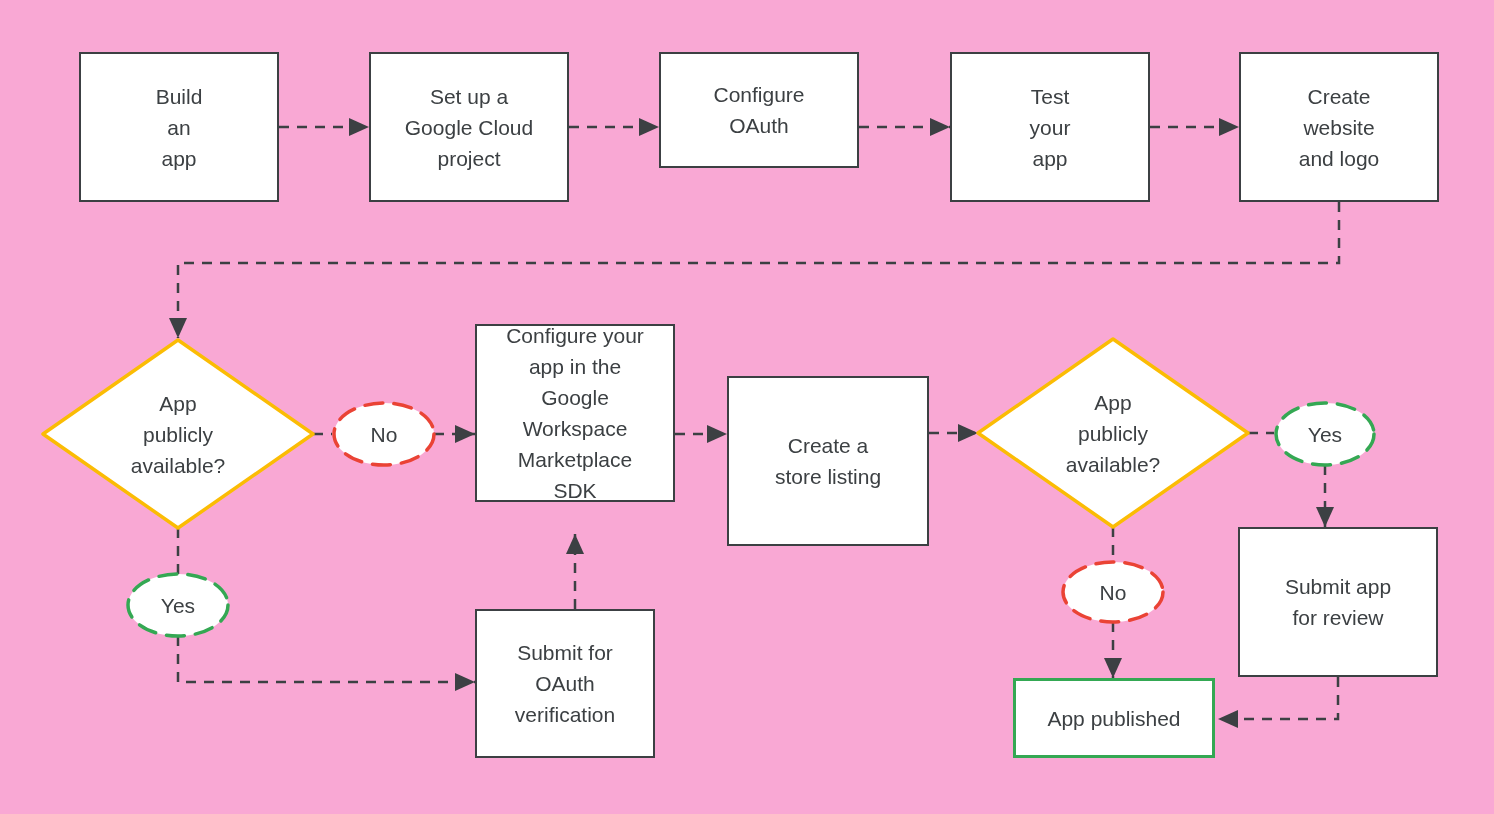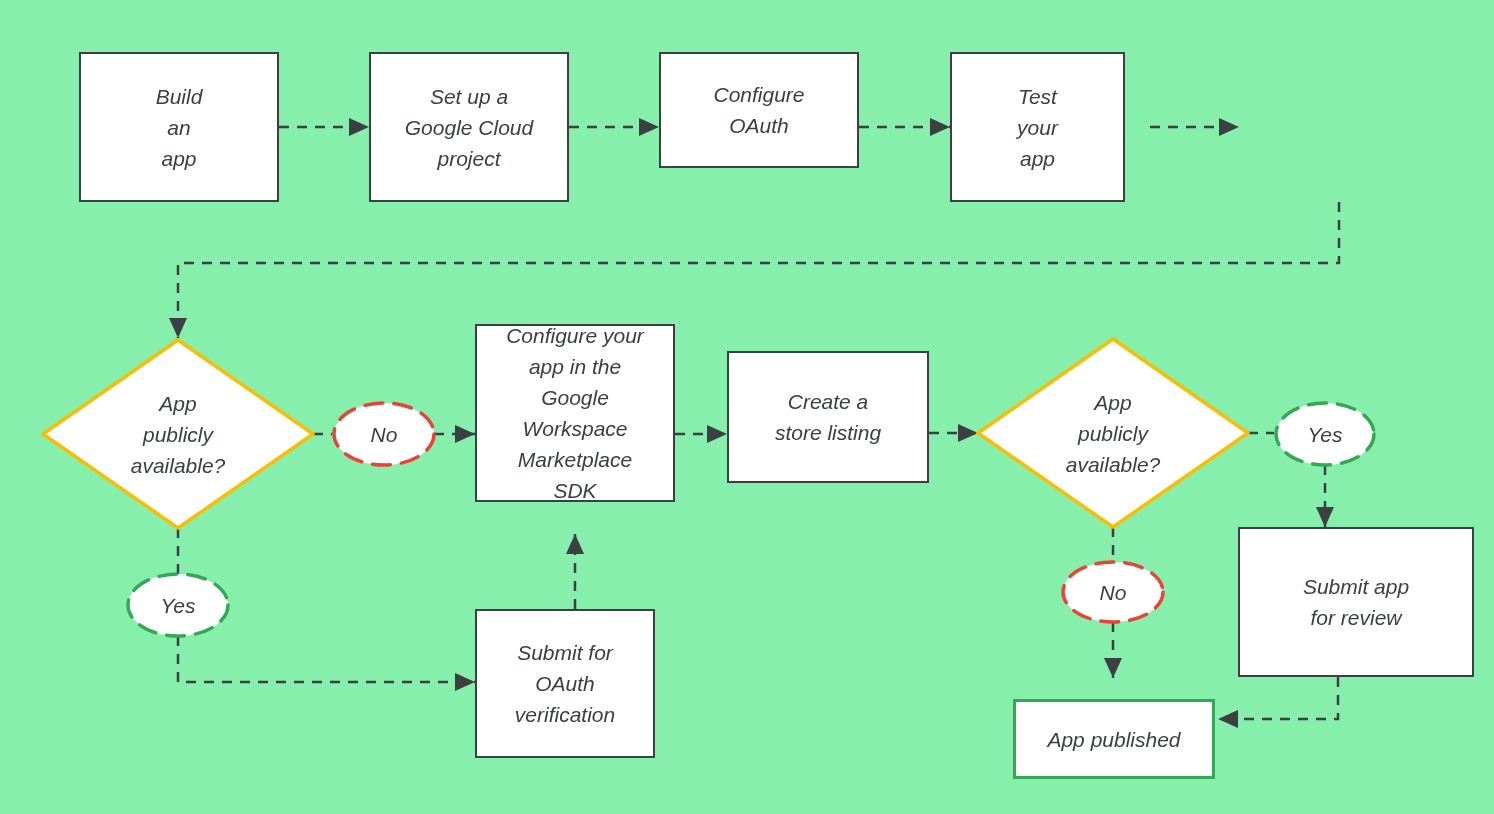--- a/index.html
+++ b/index.html
@@ -1,23 +1,22 @@
 <!DOCTYPE html>
 <html><head>
 <meta charset="utf-8">
 <style>
   html,body{margin:0;padding:0;background:#ffffff;}
   .canvas{
     position:relative;
     width:1494px;height:814px;
-    background:#86efac;
+    background:#f9a8d4;
     font-family:"Liberation Sans","DejaVu Sans",sans-serif;
     color:#3c4043;
     overflow:hidden;
-    font-style:italic;
   }
   .wires{position:absolute;left:0;top:0;}
   .dash{
     fill:none;
     stroke:#3c4043;
     stroke-width:2.5;
     stroke-dasharray:10 8;
   }
   .shape-diamond{
     fill:#ffffff;
@@ -31,21 +30,21 @@
     stroke-linecap:round;
   }
   .box{
     position:absolute;
     box-sizing:border-box;
     border:2.5px solid #3c4043;
     background:#ffffff;
     display:flex;align-items:center;justify-content:center;
     text-align:center;
   }
-  .box.green{border:3.5px solid #34a853;margin-top:21px;}
+  .box.green{border:3.5px solid #34a853;}
   .lbl{
     position:absolute;
     display:flex;align-items:center;justify-content:center;
     text-align:center;
     pointer-events:none;
   }
   .txt{
     white-space:pre-line;
     font-size:21px;
     line-height:31px;
@@ -104,44 +103,49 @@
   </div>
   <div class="box" style="left:369px;top:52px;width:200px;height:150px">
     <span class="txt">Set up a
 Google Cloud
 project</span>
   </div>
   <div class="box" style="left:659px;top:52px;width:200px;height:116px">
     <span class="txt">Configure
 OAuth</span>
   </div>
-  <div class="box" style="left:950px;top:52px;width:175px;height:150px">
+  <div class="box" style="left:950px;top:52px;width:200px;height:150px">
     <span class="txt">Test
 your
 app</span>
+  </div>
+  <div class="box" style="left:1239px;top:52px;width:200px;height:150px">
+    <span class="txt">Create
+website
+and logo</span>
   </div>
 
   <div class="box" style="left:475px;top:324px;width:200px;height:178px">
     <span class="txt">Configure your
 app in the
 Google
 Workspace
 Marketplace
 SDK</span>
   </div>
-  <div class="box" style="left:727px;top:351px;width:202px;height:132px">
+  <div class="box" style="left:727px;top:376px;width:202px;height:170px">
     <span class="txt">Create a
 store listing</span>
   </div>
   <div class="box" style="left:475px;top:609px;width:180px;height:149px">
     <span class="txt">Submit for
 OAuth
 verification</span>
   </div>
-  <div class="box" style="left:1238px;top:527px;width:236px;height:150px">
+  <div class="box" style="left:1238px;top:527px;width:200px;height:150px">
     <span class="txt">Submit app
 for review</span>
   </div>
   <div class="box green" style="left:1013px;top:678px;width:202px;height:80px">
     <span class="txt">App published</span>
   </div>
 
   <div class="lbl" style="left:78px;top:386px;width:200px;height:96px">
     <span class="txt">App
 publicly

